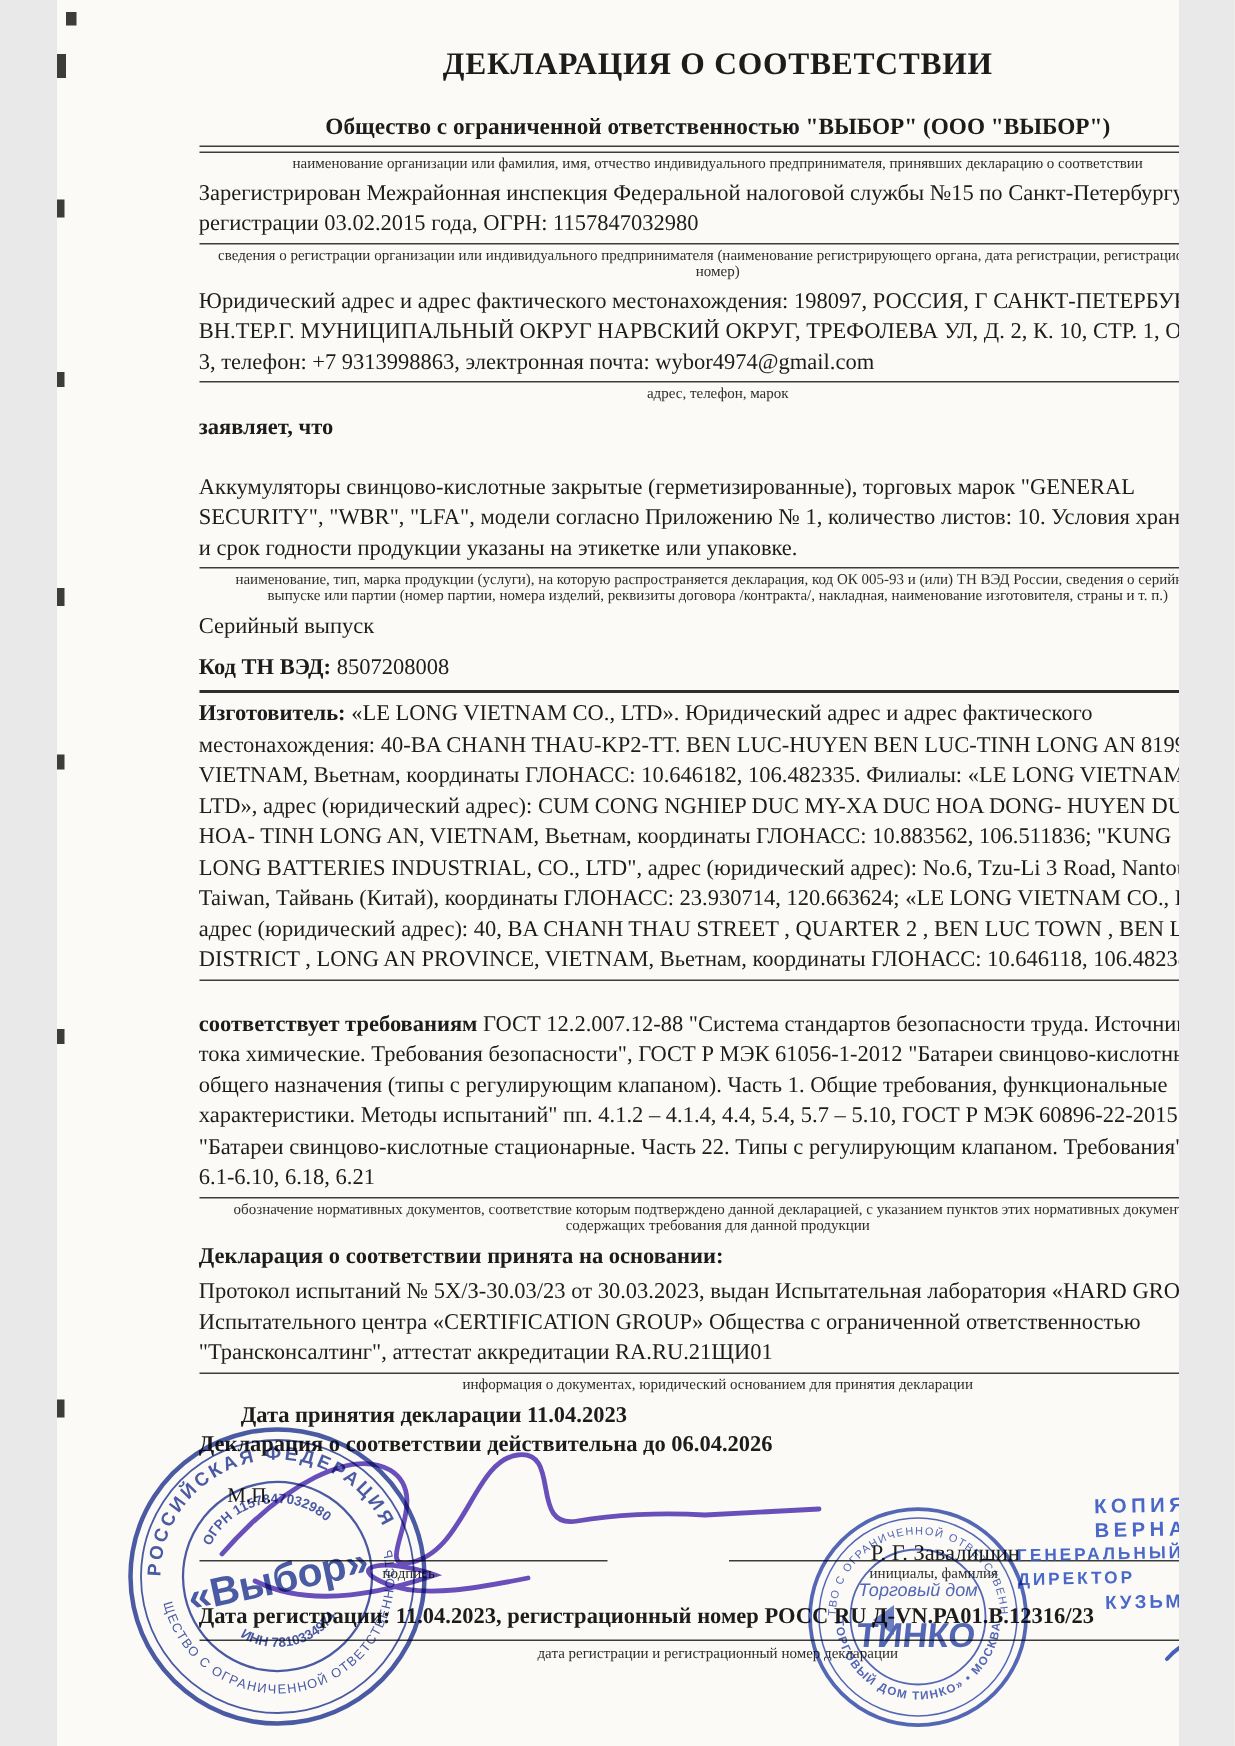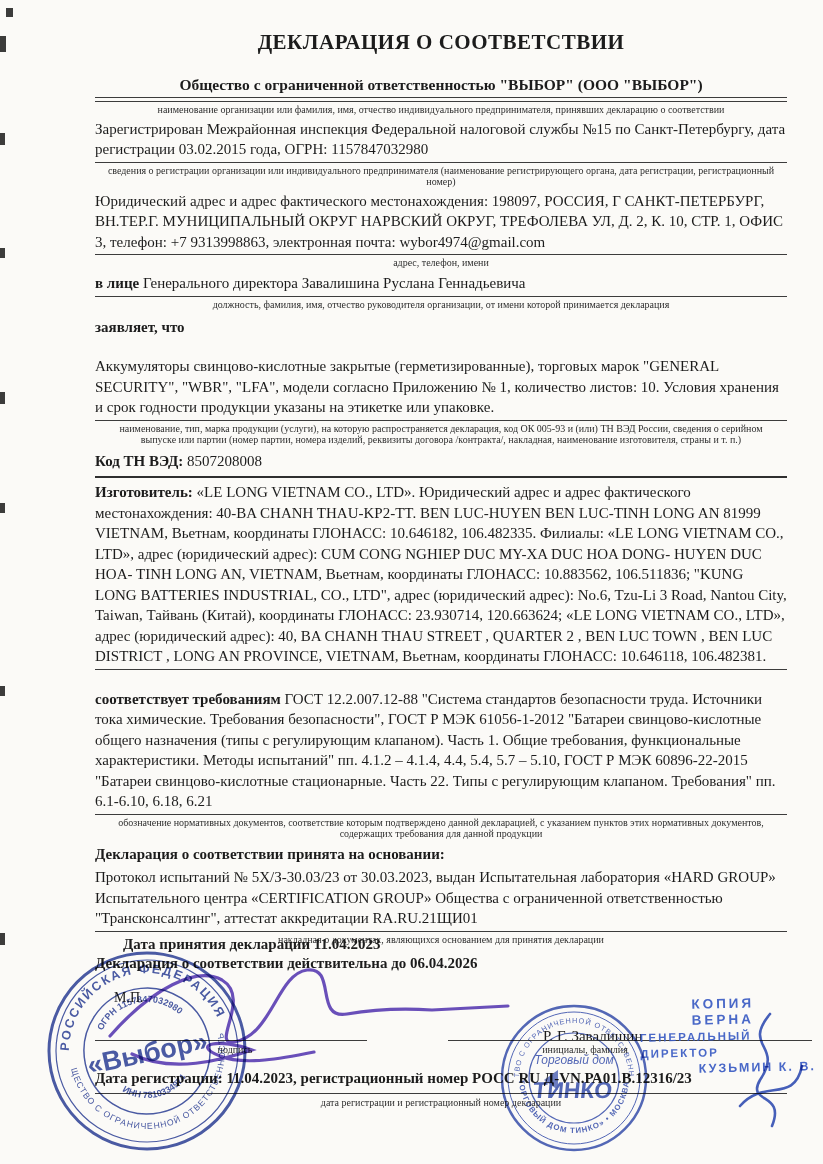--- a/index.html
+++ b/index.html
@@ -1,16 +1,16 @@
 <!DOCTYPE html>
 <html><head>
 <meta charset="utf-8">
 <style>
   html,body{margin:0;padding:0;background:#e9e9e9;}
-  .page{position:relative;width:823px;height:1164px;background:#fbfaf7;overflow:hidden;
+  .page{position:relative;width:748px;height:1164px;background:#fbfaf7;overflow:hidden;
         font-family:"Liberation Serif",serif;color:#1c1c1c;margin:0 auto;}
   .content{position:absolute;left:95px;top:0;width:692px;}
   .title{font-size:21px;font-weight:bold;text-align:center;letter-spacing:.5px;margin:30px 0 0 0;}
   .subtitle{font-size:15.5px;font-weight:bold;text-align:center;margin:20px 0 0 0;line-height:19px;}
   .rule{border-bottom:1.5px solid #3c3c3c;margin-top:2px;}
   .rule.dbl{height:2.5px;border-top:1.2px solid #3c3c3c;border-bottom:1.2px solid #3c3c3c;margin-top:3px;}
   .rule.thick{border-bottom:2px solid #2f2f2f;margin-top:5px;}
   .cap{font-size:10px;line-height:11px;text-align:center;color:#2e2e2e;margin:2px 6px 0 6px;}
   .para{font-size:15px;line-height:20.5px;margin:4px 0 0 0;}
   .b{font-weight:bold;}
@@ -52,38 +52,33 @@
 
     <div>
       <p class="para">Зарегистрирован Межрайонная инспекция Федеральной налоговой службы №15 по Санкт-Петербургу, дата регистрации 03.02.2015 года, ОГРН: 1157847032980</p>
       <div class="rule"></div>
       <p class="cap">сведения о регистрации организации или индивидуального предпринимателя (наименование регистрирующего органа, дата регистрации, регистрационный номер)</p>
     </div>
 
     <div>
       <p class="para">Юридический адрес и адрес фактического местонахождения: 198097, РОССИЯ, Г САНКТ-ПЕТЕРБУРГ, ВН.ТЕР.Г. МУНИЦИПАЛЬНЫЙ ОКРУГ НАРВСКИЙ ОКРУГ, ТРЕФОЛЕВА УЛ, Д. 2, К. 10, СТР. 1, ОФИС 3, телефон: +7 9313998863, электронная почта: wybor4974@gmail.com</p>
       <div class="rule"></div>
-      <p class="cap">адрес, телефон, имени</p>
+      <p class="cap">адрес, телефон, марок</p>
     </div>
 
-    <div>
-      <p class="para mt5"><span class="b">в лице</span>
-        <span>Генерального директора Завалишина Руслана Геннадьевича</span></p>
-      <div class="rule"></div>
-      <p class="cap">должность, фамилия, имя, отчество руководителя организации, от имени которой принимается декларация</p>
-    </div>
 
     <p class="para b mt7">заявляет, что</p>
 
     <div>
       <p class="para mt2">Аккумуляторы свинцово-кислотные закрытые (герметизированные), торговых марок "GENERAL SECURITY", "WBR", "LFA", модели согласно Приложению № 1, количество листов: 10. Условия хранения и срок годности продукции указаны на этикетке или упаковке.</p>
       <div class="rule"></div>
       <p class="cap">наименование, тип, марка продукции (услуги), на которую распространяется декларация, код ОК 005-93 и (или) ТН ВЭД России, сведения о серийном выпуске или партии (номер партии, номера изделий, реквизиты договора /контракта/, накладная, наименование изготовителя, страны и т. п.)</p>
     </div>
 
+    <p class="para mt5">Серийный выпуск</p>
     <p class="para mt6"><span class="b">Код ТН ВЭД:</span>
       <span>8507208008</span></p>
 
     <div class="rule thick"></div>
 
     <div>
       <p class="para"><span class="b">Изготовитель:</span>
         <span>«LE LONG VIETNAM CO., LTD». Юридический адрес и адрес фактического местонахождения: 40-BA CHANH THAU-KP2-TT. BEN LUC-HUYEN BEN LUC-TINH LONG AN 81999 VIETNAM, Вьетнам, координаты ГЛОНАСС: 10.646182, 106.482335. Филиалы: «LE LONG VIETNAM CO., LTD», адрес (юридический адрес): CUM CONG NGHIEP DUC MY-XA DUC HOA DONG- HUYEN DUC HOA- TINH LONG AN, VIETNAM, Вьетнам, координаты ГЛОНАСС: 10.883562, 106.511836; "KUNG LONG BATTERIES INDUSTRIAL, CO., LTD", адрес (юридический адрес): No.6, Tzu-Li 3 Road, Nantou City, Taiwan, Тайвань (Китай), координаты ГЛОНАСС: 23.930714, 120.663624; «LE LONG VIETNAM CO., LTD», адрес (юридический адрес): 40, BA CHANH THAU STREET , QUARTER 2 , BEN LUC TOWN , BEN LUC DISTRICT , LONG AN PROVINCE, VIETNAM, Вьетнам, координаты ГЛОНАСС: 10.646118, 106.482381.</span></p>
       <div class="rule"></div>
     </div>
@@ -92,21 +87,21 @@
       <p class="para mt2"><span class="b">соответствует требованиям</span>
         <span>ГОСТ 12.2.007.12-88 "Система стандартов безопасности труда. Источники тока химические. Требования безопасности", ГОСТ Р МЭК 61056-1-2012 "Батареи свинцово-кислотные общего назначения (типы с регулирующим клапаном). Часть 1. Общие требования, функциональные характеристики. Методы испытаний" пп. 4.1.2 – 4.1.4, 4.4, 5.4, 5.7 – 5.10, ГОСТ Р МЭК 60896-22-2015 "Батареи свинцово-кислотные стационарные. Часть 22. Типы с регулирующим клапаном. Требования" пп. 6.1-6.10, 6.18, 6.21</span></p>
       <div class="rule"></div>
       <p class="cap">обозначение нормативных документов, соответствие которым подтверждено данной декларацией, с указанием пунктов этих нормативных документов, содержащих требования для данной продукции</p>
     </div>
 
     <p class="para b mt5">Декларация о соответствии принята на основании:</p>
     <div>
       <p class="para mt3">Протокол испытаний № 5Х/З-30.03/23 от 30.03.2023, выдан Испытательная лаборатория «HARD GROUP» Испытательного центра «CERTIFICATION GROUP» Общества с ограниченной ответственностью "Трансконсалтинг", аттестат аккредитации RA.RU.21ЩИ01</p>
       <div class="rule"></div>
-      <p class="cap">накладная о документах, являющихся основанием для принятия декларации</p>
+      <p class="cap">информация о документах, юридический основанием для принятия декларации</p>
     </div>
   </div>
 
   <p class="para b abs" style="left:111px;top:922px;margin:12px;">Дата принятия декларации 11.04.2023</p>
   <p class="para b abs" style="left:95px;top:953px;margin:0;">Декларация о соответствии действительна до 06.04.2026</p>
   <p class="para abs" style="left:114px;top:988px;margin:0;font-size:14px;">М.П.</p>
 
   <div class="abs sigline" style="left:95px;top:1040px;width:272px;"></div>
   <p class="abs smallcap" style="left:150px;top:1044px;width:170px;margin:0;">подпись</p>
 

